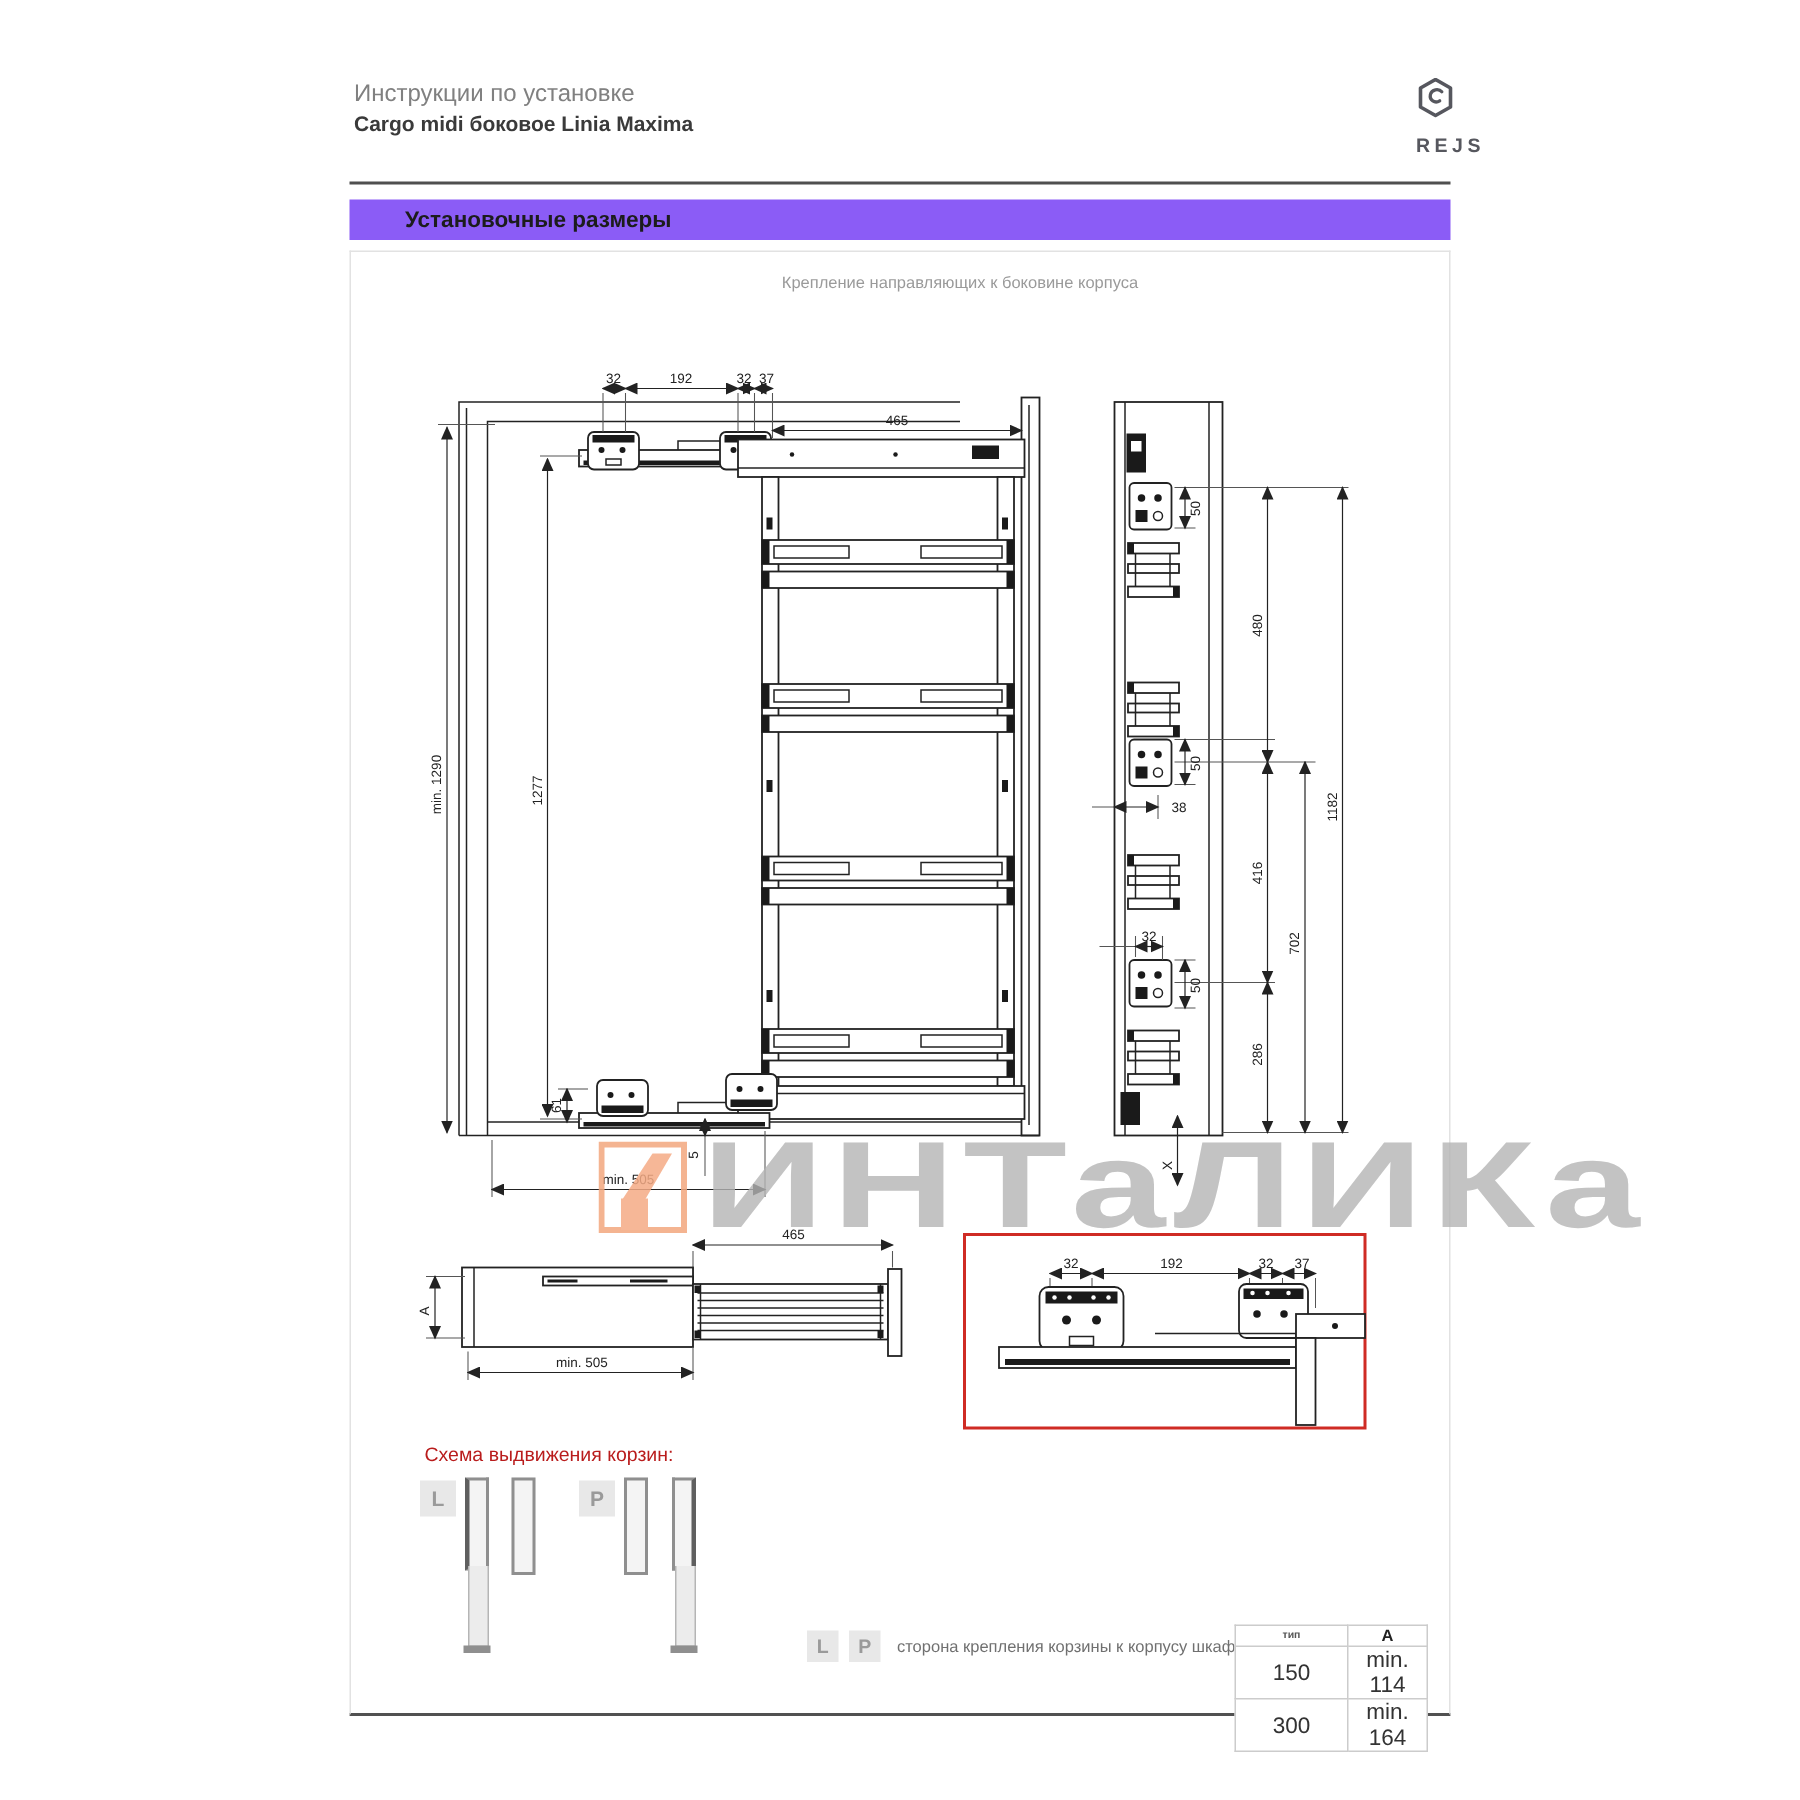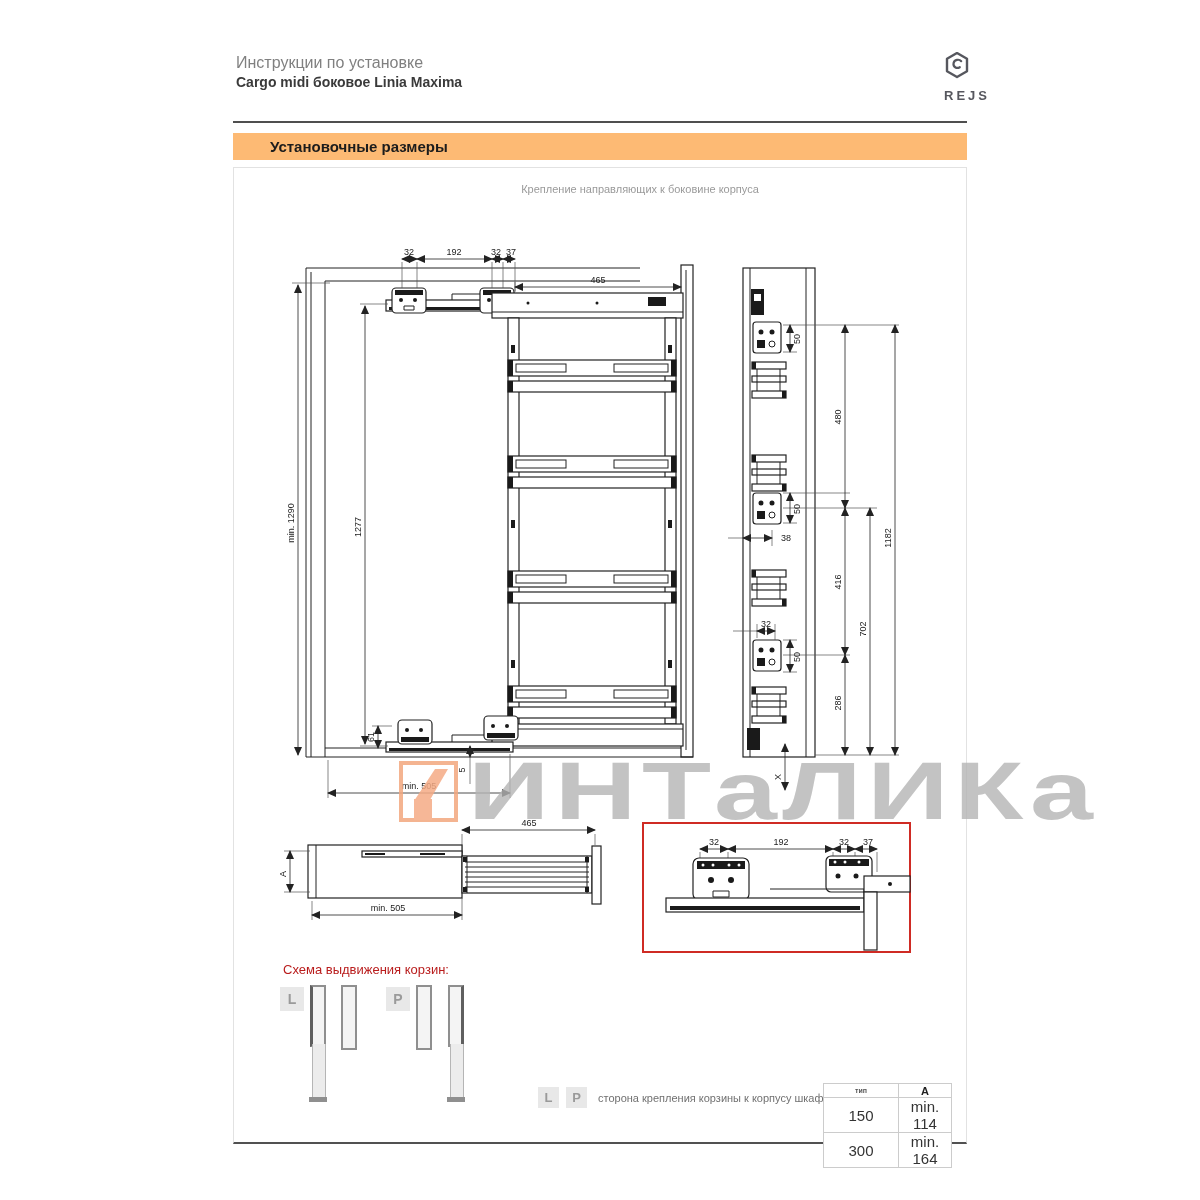--- a/index.html
+++ b/index.html
@@ -5,21 +5,21 @@
   html,body{margin:0;padding:0;background:#fff;}
   .page{position:relative;width:1200px;height:1200px;background:#ffffff;overflow:hidden;
         font-family:"Liberation Sans",sans-serif;color:#333;}
   .abs{position:absolute;}
   
   .doc-subtitle{left:236px;top:54px;font-size:16px;color:#808080;}
   .doc-title{left:236px;top:74px;font-size:14px;font-weight:bold;color:#3a3a3a;}
   .brand{left:944px;top:52px;width:50px;}
   .brand-text{font-size:13px;font-weight:bold;letter-spacing:3px;color:#56575e;margin-top:2px;}
   .rule{left:233px;top:121px;width:734px;height:2px;background:#4f4f4f;}
-  .graybar{left:233px;top:133px;width:734px;height:27px;background:#fdba74;}
+  .graybar{left:233px;top:133px;width:734px;height:27px;background:#8b5cf6;}
   .graybar span{display:inline-block;padding-left:37px;line-height:27px;font-size:15px;font-weight:bold;color:#1c1c1c;}
   .content-box{left:233px;top:167px;width:732px;height:974px;border:1px solid #e2e2e2;border-bottom:2px solid #515151;background:#fff;}
   .caption{left:233px;top:183px;width:734px;text-align:center;font-size:11px;color:#9a9a9a;padding-left:40px;}
   .drawing{left:233px;top:167px;}
   
   .ln{stroke:#222;fill:none;stroke-width:1;}
   .thk{stroke:#222;fill:#fff;stroke-width:1.2;}
   .blk{fill:#1a1a1a;stroke:none;}
   .wht{fill:#fff;stroke:none;}
   .dl{stroke:#222;fill:none;stroke-width:0.8;marker-start:url(#ar);marker-end:url(#ar);}

